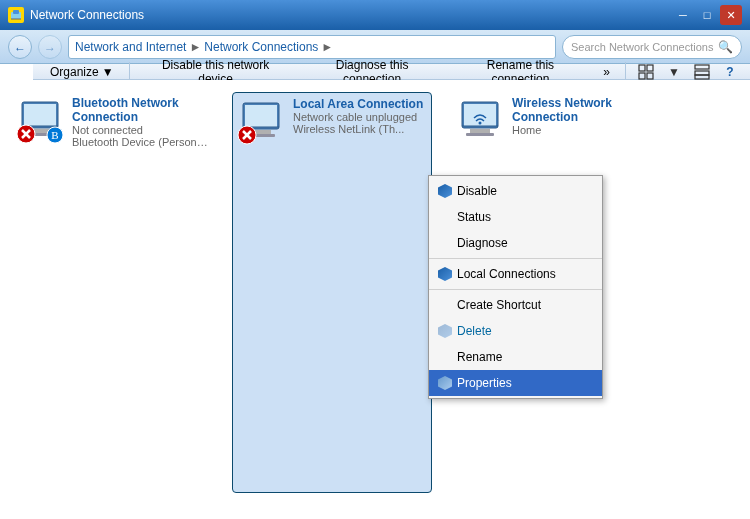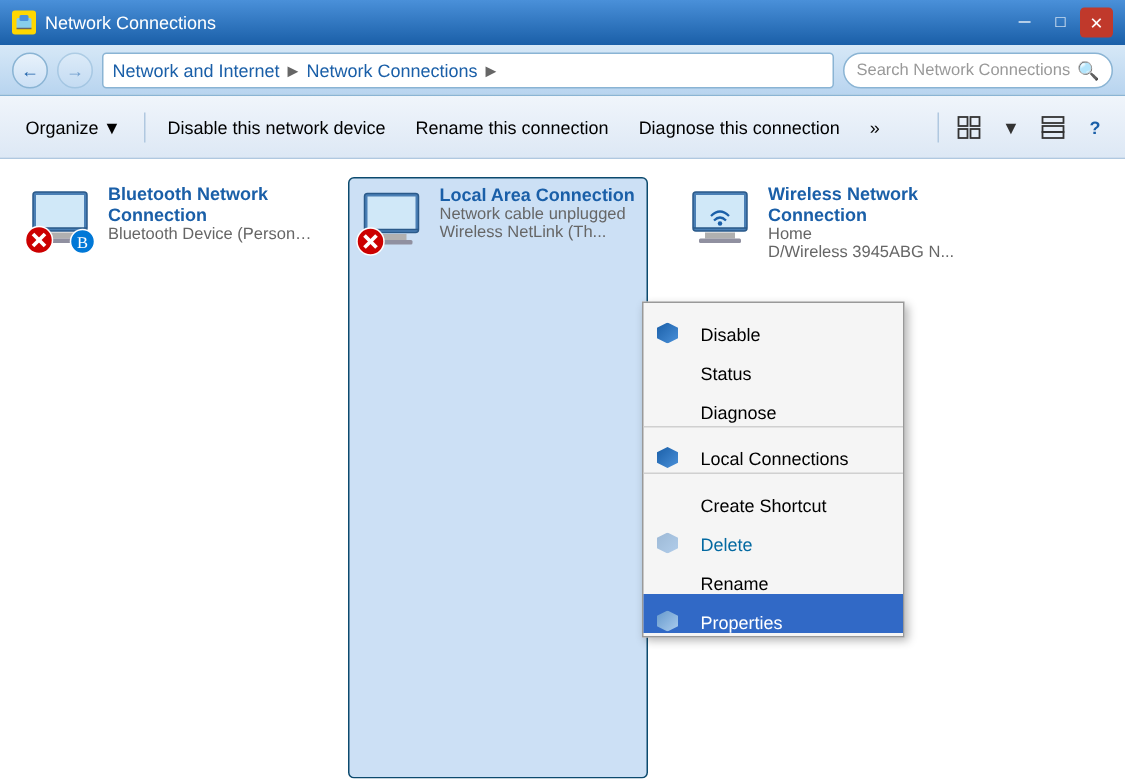--- a/index.html
+++ b/index.html
@@ -95,26 +95,27 @@
       align-items: center;
       padding: 0 8px;
       gap: 4px;
       font-size: 12px;
       color: #999;
     }
 
     
     .toolbar {
       background: linear-gradient(to bottom, #f0f5fb, #dde8f5);
-      height: 42px;
+      height: 16px;
       display: flex;
       align-items: center;
       padding: 0 8px;
       gap: 2px;
       border-bottom: 1px solid #b0c8e0;
+      margin-left: 33px;
     }
     .toolbar-btn {
       height: 24px;
       padding: 0 8px;
       background: transparent;
       border: 1px solid transparent;
       border-radius: 3px;
       cursor: pointer;
       font-size: 12px;
       color: #000;
@@ -206,22 +207,22 @@
       width: 175px;
       background: #f5f5f5;
       border: 1px solid #999;
       box-shadow: 2px 2px 6px rgba(0,0,0,0.3);
       z-index: 100;
       padding: 2px 0;
     }
     .ctx-item {
       height: 26px;
       display: flex;
-      align-items: flex-end;
-      padding: 0 10px 0 38px;
+      align-items: center;
+      padding: 0 10px 0 28px;
       cursor: pointer;
       font-size: 12px;
       color: #000;
       position: relative;
       gap: 6px;
     }
     .ctx-item.highlighted {
       background: #3169c6;
       color: white;
     }
@@ -292,24 +293,24 @@
 <div class="toolbar">
   <button class="toolbar-btn">
     <span>Organize</span>
     <span>▼</span>
   </button>
   <div class="toolbar-sep"></div>
   <button class="toolbar-btn">
     <span>Disable this network device</span>
   </button>
   <button class="toolbar-btn">
-    <span>Rename this connection</span>
+    <span>Diagnose this connection</span>
   </button>
   <button class="toolbar-btn">
-    <span>Diagnose this connection</span>
+    <span>Rename this connection</span>
   </button>
   <button class="toolbar-btn">
     <span>»</span>
   </button>
   <div class="toolbar-right">
     <div class="toolbar-sep"></div>
     <div class="view-btn">
       <svg width="16" height="16" viewBox="0 0 16 16">
         <rect x="1" y="1" width="6" height="6" fill="none" stroke="#333" stroke-width="1.2"></rect>
         <rect x="9" y="1" width="6" height="6" fill="none" stroke="#333" stroke-width="1.2"></rect>
@@ -352,20 +353,21 @@
       
       <div style="position:absolute;bottom:0;right:0;width:18px;height:18px;">
         <svg viewBox="0 0 18 18" width="18" height="18">
           <circle cx="9" cy="9" r="8" fill="#0078d7" stroke="white" stroke-width="1"></circle>
           <text x="9" y="13" text-anchor="middle" font-size="11" fill="white" font-family="serif">B</text>
         </svg>
       </div>
     </div>
     <div class="network-info">
       <div class="network-name">Bluetooth Network Connection</div>
+      <div class="network-status">Not connected</div>
       <div class="network-device">Bluetooth Device (Personal Area ...</div>
     </div>
   </div>
 
   <div class="network-item selected">
     <div class="network-icon-wrap">
       <svg class="computer-svg" viewBox="0 0 48 48">
         <rect x="6" y="6" width="36" height="26" rx="2" fill="#4a7fb5" stroke="#2a5a8a" stroke-width="1"></rect>
         <rect x="8" y="8" width="32" height="22" fill="#d0e8f8"></rect>
         <rect x="14" y="33" width="20" height="4" fill="#b0b0b0"></rect>
@@ -398,21 +400,20 @@
         <line x1="6" y1="30" x2="42" y2="30" stroke="#2a5a8a" stroke-width="1"></line>
 
         <path d="M18 22 Q24 16 30 22" fill="none" stroke="#1a5fa8" stroke-width="1.5"></path>
         <path d="M20 25 Q24 21 28 25" fill="none" stroke="#1a5fa8" stroke-width="1.5"></path>
         <circle cx="24" cy="27" r="1.5" fill="#1a5fa8"></circle>
       </svg>
     </div>
     <div class="network-info">
       <div class="network-name">Wireless Network Connection</div>
       <div class="network-status">Home</div>
-      <div class="network-device">D/Wireless 3945ABG N...</div>
     </div>
   </div>
 
   <div class="context-menu">
 
     <div class="ctx-item">
       <span class="ctx-icon">
         <div class="shield-icon"></div>
       </span>
       <span>Disable</span>

